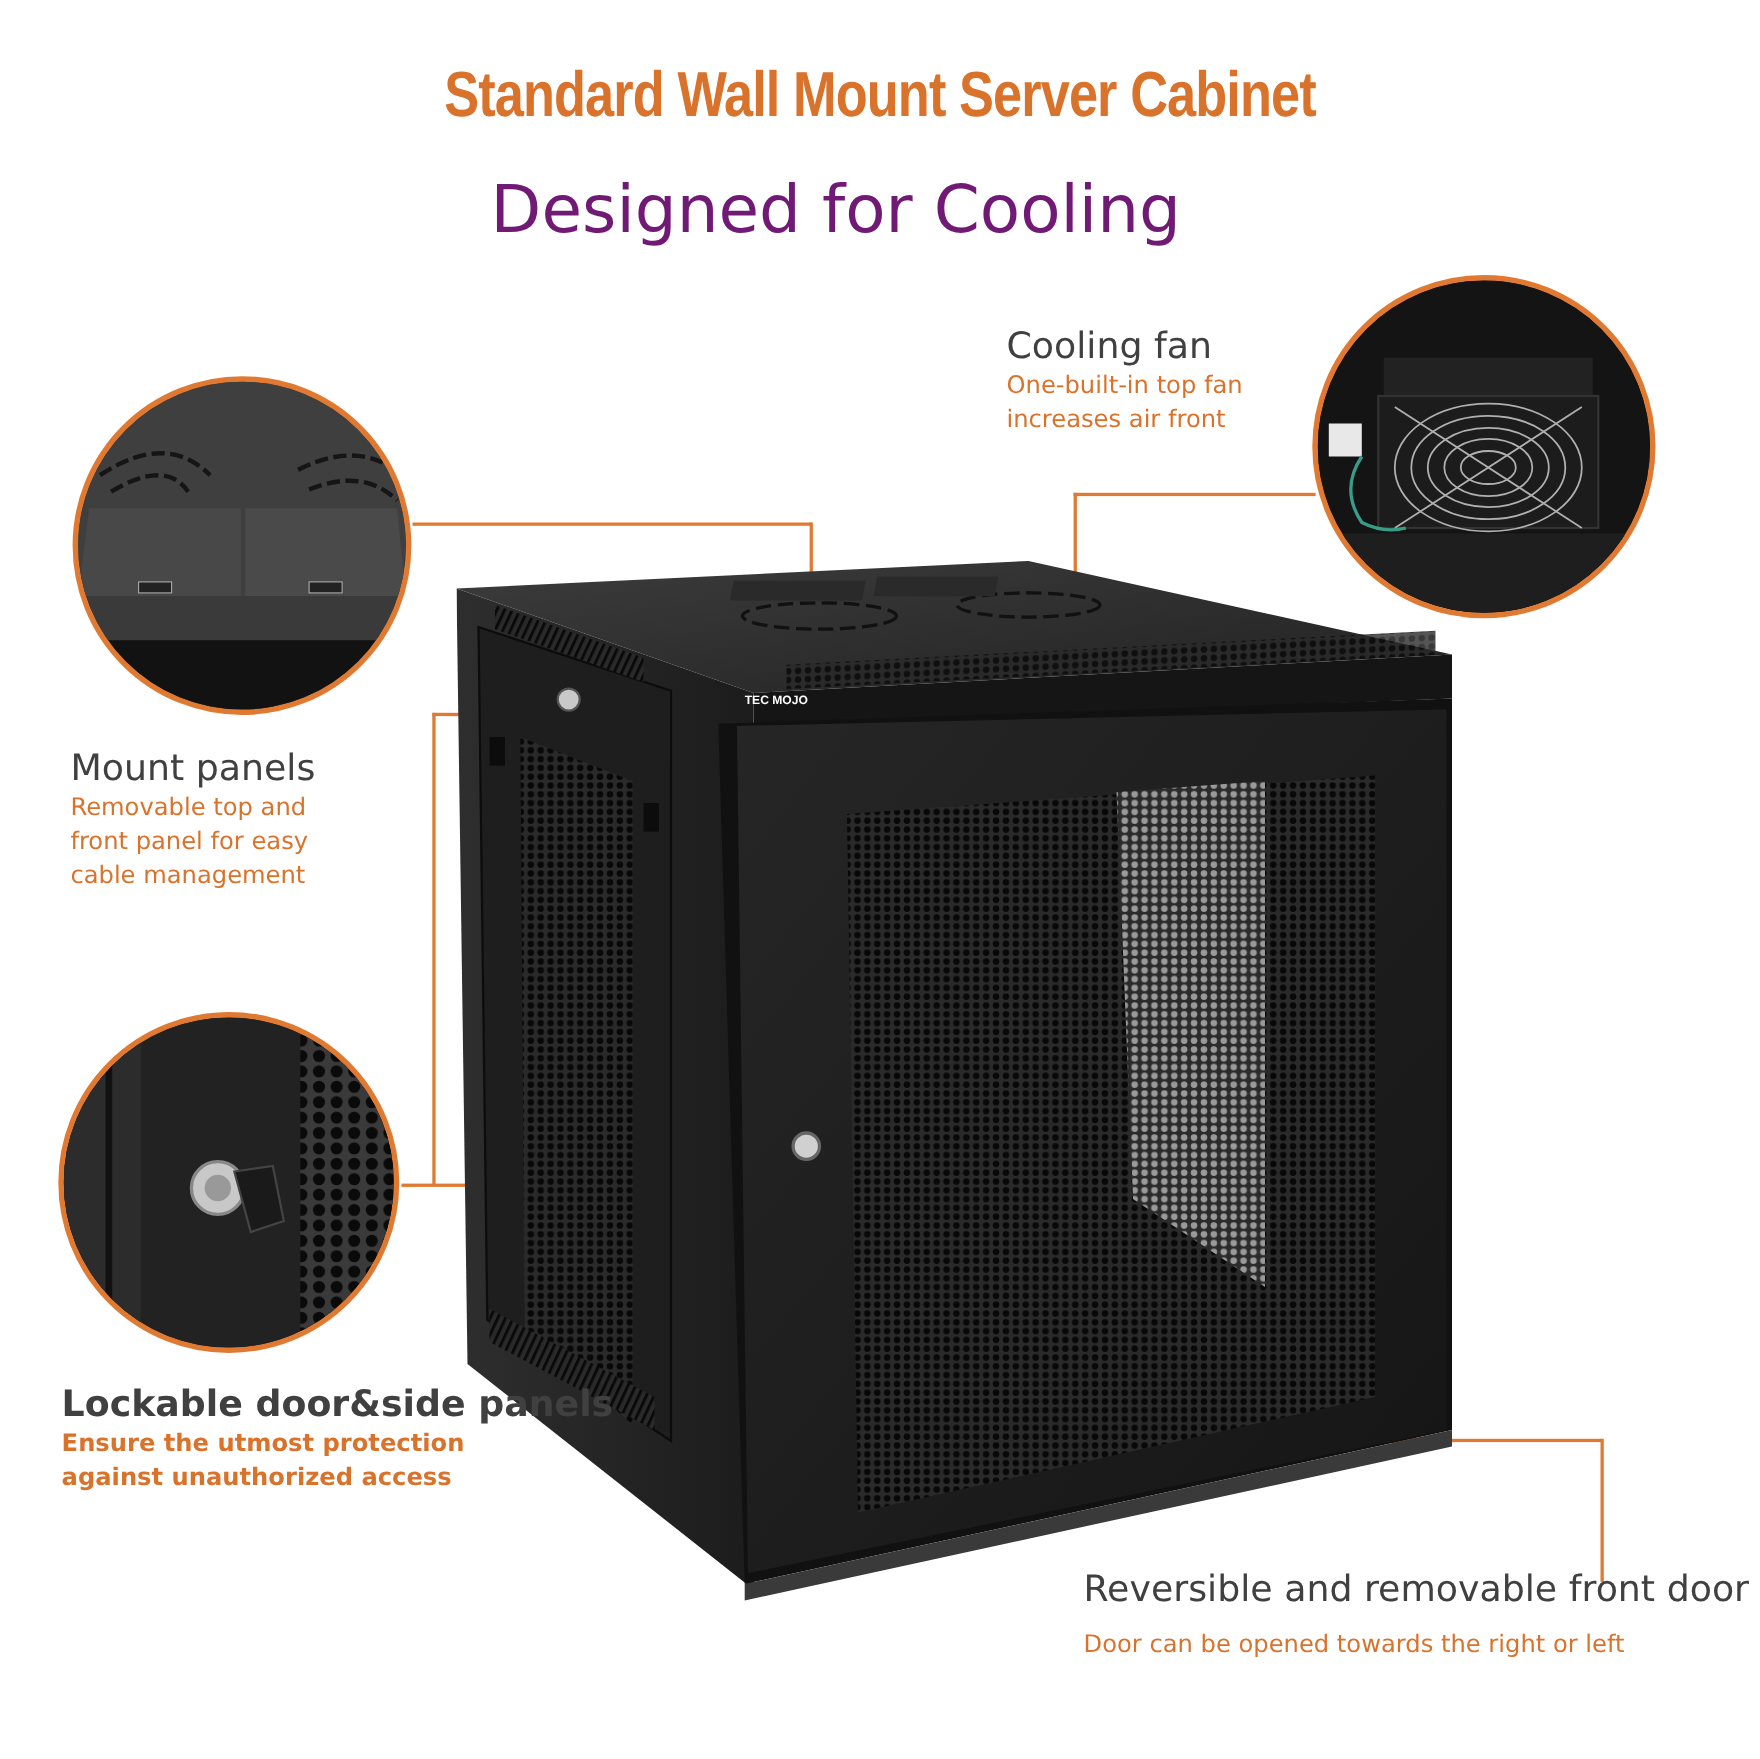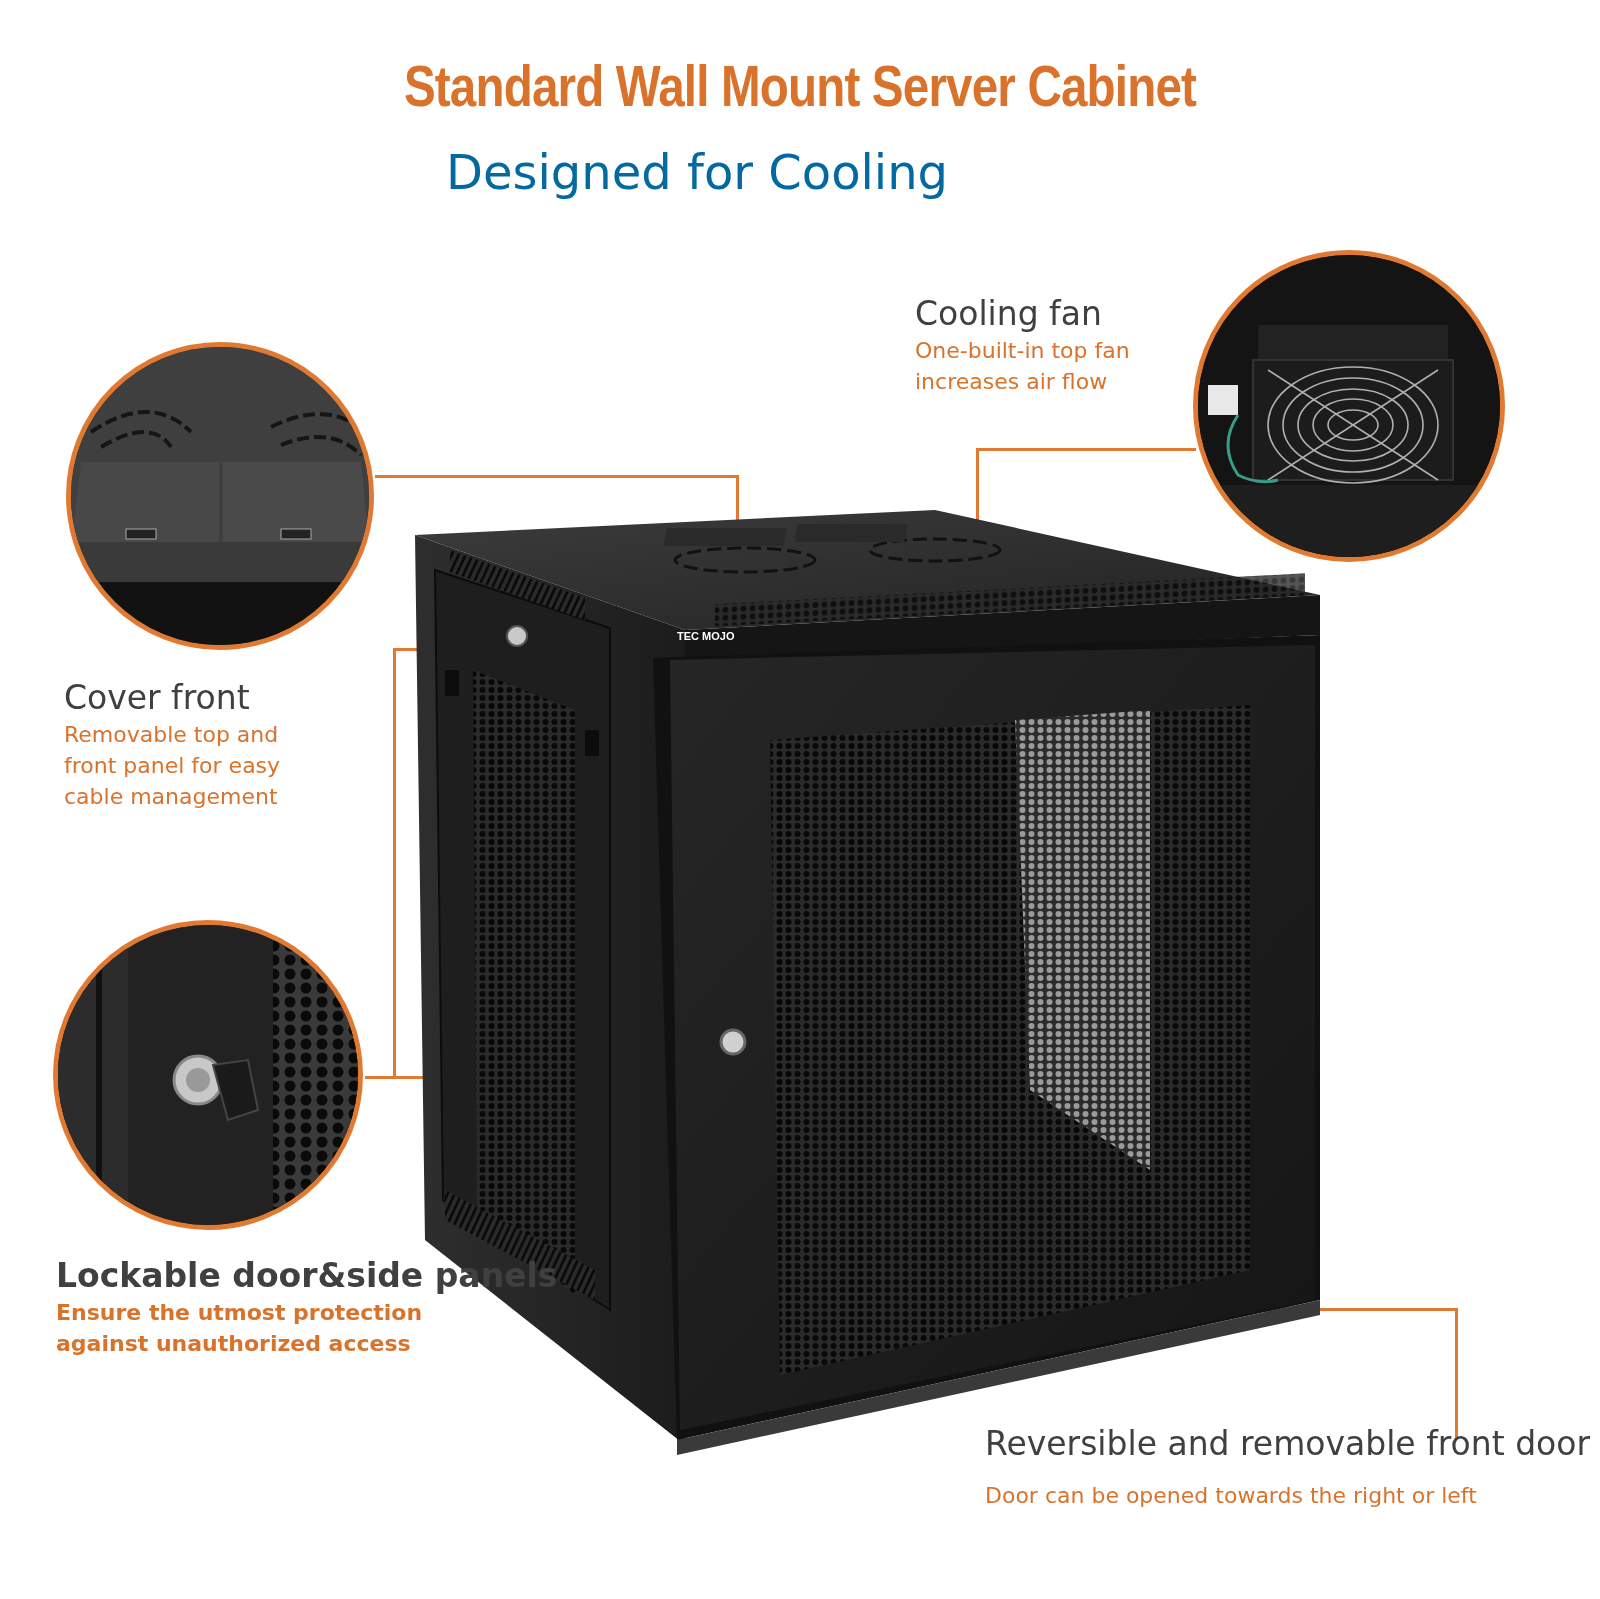--- a/index.html
+++ b/index.html
@@ -1,19 +1,19 @@
 <!DOCTYPE html>
 <html><head>
 <meta charset="utf-8">
 <style>
   html, body { margin:0; padding:0; background:#ffffff; }
   body { width:1600px; height:1599px; position:relative; overflow:hidden; font-family:"DejaVu Sans", sans-serif; }
   .abs { position:absolute; }
   .title { left:0; width:1600px; top:52px; text-align:center; color:#d9722b; font-family:"Liberation Sans Narrow","Liberation Sans", sans-serif; font-weight:bold; font-size:58px; letter-spacing:-1px; transform:scaleX(0.82); transform-origin:center; padding-left:0; }
-  .subtitle { left:446px; top:144px; color:#0369a1; font-size:48px; font-family:"DejaVu Sans", sans-serif; font-weight:normal; }
+  .subtitle { left:446px; top:156px; color:#701a75; font-size:60px; font-family:"DejaVu Sans", sans-serif; font-weight:normal; }
   .callout-title { color:#404040; font-size:33px; white-space:nowrap; }
   .callout-desc { color:#d9722b; font-size:22px; line-height:31px; white-space:pre-line; }
   .line { background:#e07a32; position:absolute; }
   .dot { position:absolute; width:22px; height:22px; border-radius:50%; background:#e37b2e; }
   .circle { position:absolute; border-radius:50%; border:5px solid #e07a32; overflow:hidden; box-sizing:border-box; }
   svg { display:block; }
 </style>
 </head>
 <body>
 
@@ -151,25 +151,25 @@
     </defs>
     <circle cx="140" cy="155" r="24" fill="#c8c8c8" stroke="#888" stroke-width="3"></circle>
     <circle cx="140" cy="155" r="12" fill="#999"></circle>
     <path d="M155,140 l35,-5 l10,50 l-30,10 z" fill="#1a1a1a" stroke="#444" stroke-width="2"></path>
   </svg>
 </div>
 
 <div class="abs" style="left:915px; top:294px;">
   <div class="callout-title">Cooling fan</div>
   <div class="callout-desc" style="margin-top:2px;">One-built-in top fan
-increases air flow</div>
+increases air front</div>
 </div>
 
 <div class="abs" style="left:64px; top:678px;">
-  <div class="callout-title">Cover front</div>
+  <div class="callout-title">Mount panels</div>
   <div class="callout-desc" style="margin-top:2px;">Removable top and
 front panel for easy
 cable management</div>
 </div>
 
 <div class="abs" style="left:56px; top:1256px;font-weight:bold;">
   <div class="callout-title">Lockable door&amp;side panels</div>
   <div class="callout-desc" style="margin-top:2px;">Ensure the utmost protection
 against unauthorized access</div>
 </div>

